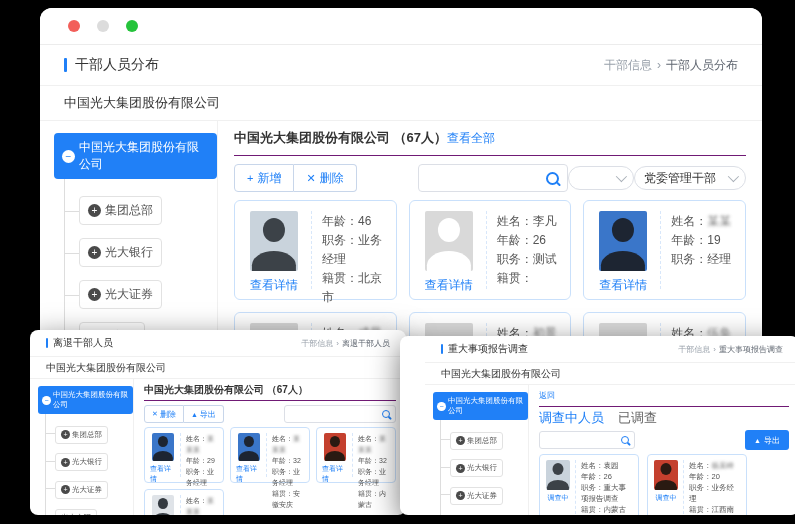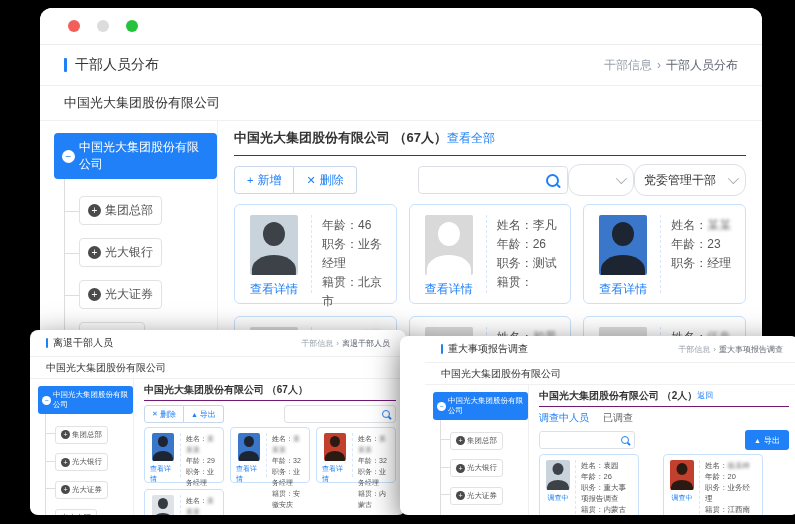--- a/index.html
+++ b/index.html
@@ -48,21 +48,21 @@
   .btn:first-child{border-radius:4px 0 0 4px;}
   .btn:last-child{border-radius:0 4px 4px 0;border-left:none;}
   .bi{font-size:11px;}
   .spacer{flex:1;}
   .search{width:150px;height:28px;border:1px solid #dcdfe6;border-radius:4px;display:flex;
           align-items:center;box-sizing:border-box;padding:0 8px;}
   .search input{flex:1;border:none;outline:none;min-width:0;font-size:12px;background:transparent;}
   .mag{width:9px;height:9px;border:2px solid #2080f7;border-radius:50%;position:relative;flex:none;}
   .mag::after{content:'';position:absolute;width:5px;height:2px;background:#2080f7;
               transform:rotate(45deg);right:-4px;bottom:-2px;border-radius:1px;}
-  .select{height:32px;border:1px solid #dcdfe6;border-radius:12px;display:flex;align-items:center;
+  .select{height:24px;border:1px solid #dcdfe6;border-radius:12px;display:flex;align-items:center;
           justify-content:space-between;padding:0 9px;font-size:12px;color:#333;margin-left:0;
           box-sizing:border-box;background:#fff;}
   .chev{width:7px;height:7px;border-right:1.5px solid #a9b0b8;border-bottom:1.5px solid #a9b0b8;
         transform:rotate(45deg) translateY(-2px);flex:none;margin-left:8px;}
   .cards{display:grid;grid-template-columns:repeat(3,1fr);gap:12px;grid-auto-rows:100px;margin-top:4px;}
   .card{border:1px solid #c9e0fb;border-radius:6px;background:#fff;display:flex;
         padding:10px;box-sizing:border-box;}
   .card-left{width:58px;flex:none;display:flex;flex-direction:column;align-items:center;
              border-right:1px dashed #d8e7fa;padding-right:8px;margin-right:10px;}
   .photo{width:48px;height:60px;border-radius:2px;position:relative;overflow:hidden;flex:none;}
@@ -109,26 +109,26 @@
   .sw .search input{font-size:8px;}
   .sw .mag{width:6px;height:6px;border-width:1.5px;}
   .sw .mag::after{width:4px;height:1.5px;right:-3px;bottom:-1px;}
   .sw .cards{grid-template-columns:repeat(3,1fr);gap:6px;grid-auto-rows:56px;margin-top:2px;}
   .sw .card{border-radius:4px;padding:5px;}
   .sw .card-left{width:26px;padding-right:4px;margin-right:5px;}
   .sw .photo{width:22px;height:28px;}
   .sw .card-link{margin-top:3px;font-size:7px;}
   .sw .card-info{font-size:7px;line-height:11px;padding-top:0;}
   .tabs{display:flex;gap:14px;align-items:center;height:16px;margin-top:3px;}
-  .tab{font-size:10px;color:#666;cursor:pointer;}
+  .tab{font-size:13px;color:#666;cursor:pointer;}
   .tab.active{color:#2080f7;}
   .controls{display:flex;align-items:center;margin:4px 0;}
   .btn-primary{height:20px;padding:0 9px;background:#2080f7;color:#fff;font-size:8px;
                border-radius:3px;display:flex;align-items:center;gap:3px;border:none;}
-  #right-win .cards{grid-template-columns:repeat(2,100px);gap:24px;grid-auto-rows:66px;}
+  #right-win .cards{grid-template-columns:repeat(2,100px);gap:8px;grid-auto-rows:66px;}
   #right-win .photo{width:24px;height:30px;}
   #right-win .card-info{font-size:7.5px;line-height:11px;}
 </style>
 </head>
 <body>
 
 <div class="win" id="main-win">
   <div class="titlebar">
     <span class="dot red"></span>
     <span class="dot gray"></span>
@@ -235,21 +235,21 @@
             <div><span>籍贯：</span><span></span></div>
           </div>
         </div>
         <div class="card">
           <div class="card-left">
             <div class="photo p-blue"></div>
             <span class="card-link">查看详情</span>
           </div>
           <div class="card-info">
             <div><span>姓名：</span><span class="redacted">某某</span></div>
-            <div><span>年龄：</span><span>23</span></div>
+            <div><span>年龄：</span><span>19</span></div>
             <div><span>职务：</span><span>经理</span></div>
           </div>
         </div>
         <div class="card">
           <div class="card-left">
               <div class="photo p-flat"></div>
             </div>
           <div class="card-info">
             <div><span>姓名：</span><span class="redacted">成量</span></div>
           </div>
@@ -437,21 +437,20 @@
                 <span>+</span>
               </span>
               <span>光大证券</span>
             </span></div>
         <div class="titem"><span class="tnode tkid"></span></div>
 
       </div>
     </div>
     <div class="content">
       <div class="cheader">
-        <span>中国光大集团股份有限公司 （2人）</span>
         <a class="link">返回</a>
       </div>
       <div class="tabs">
         <span class="tab active">调查中人员</span>
         <span class="tab">已调查</span>
       </div>
       <div class="controls">
         <div class="search" style="width:96px;">
           <input placeholder="" style="">
           <span class="mag"></span>

